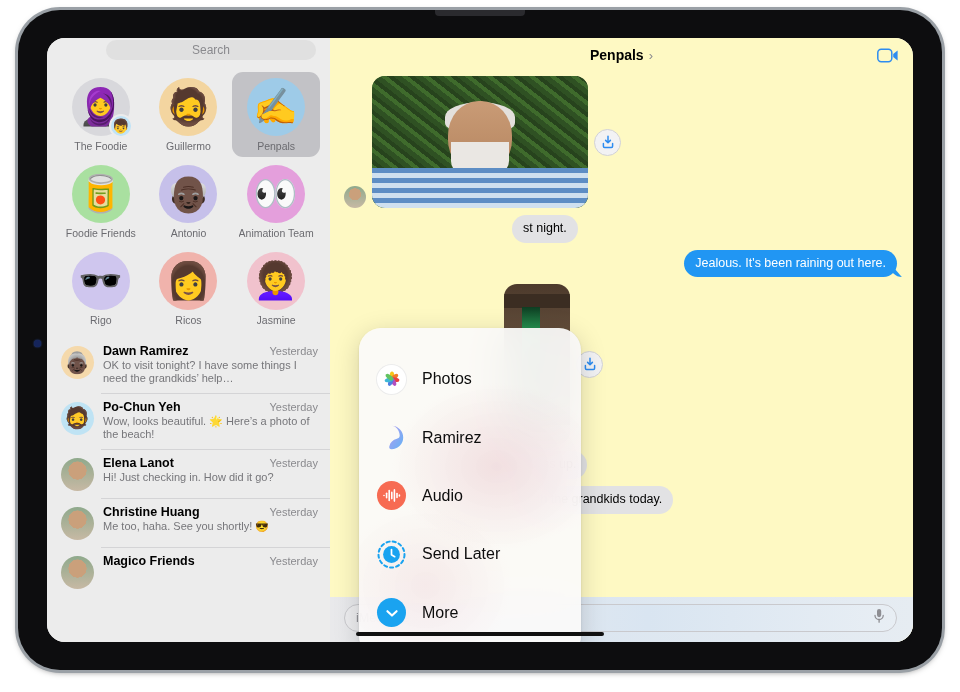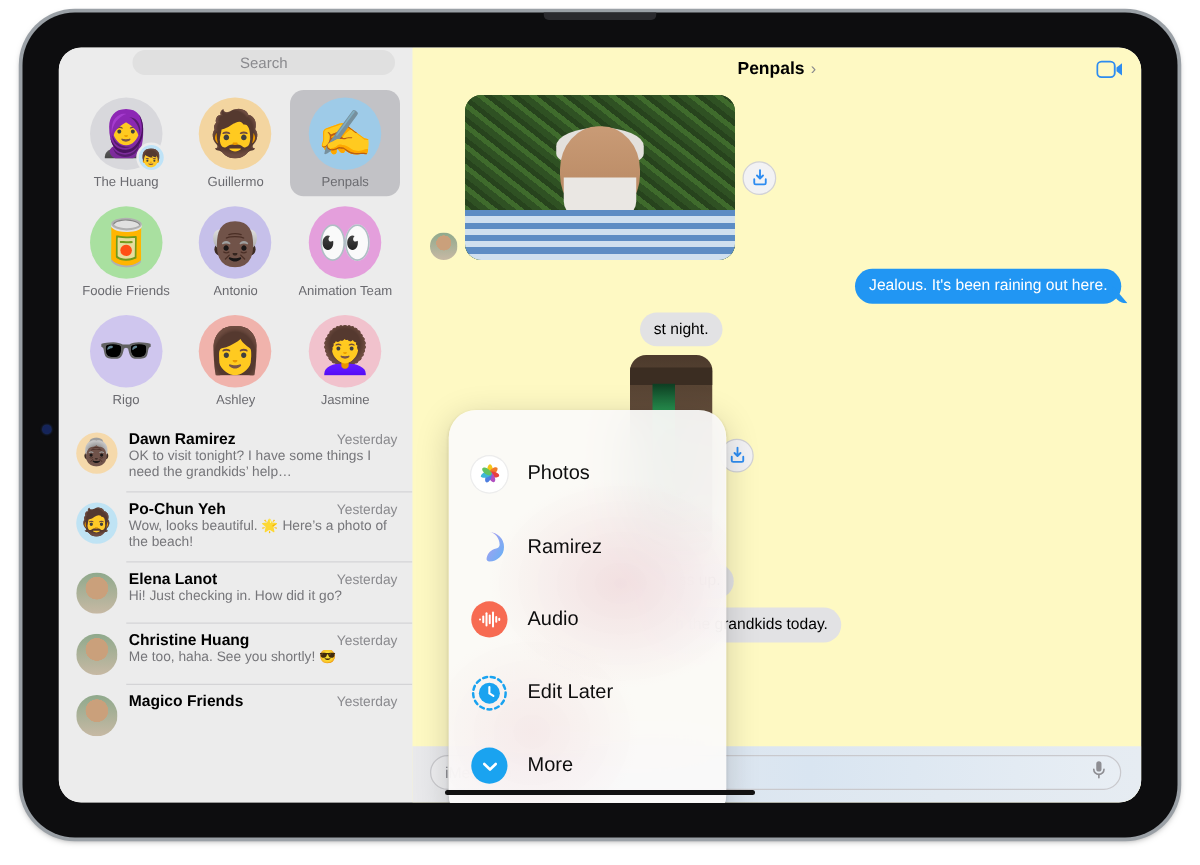--- a/index.html
+++ b/index.html
@@ -319,21 +319,21 @@
           </div>
         </div>
 
         <div class="pin-grid">
 
           <div class="pin">
             <div class="pin-av" style="background:#d8d8dc">
               <span class="emoji">🧕</span>
               <span class="pin-sub">👦</span>
             </div>
-            <div class="pin-label">The Huang</div>
+            <div class="pin-label">The Foodie</div>
           </div>
 
           <div class="pin">
             <div class="pin-av" style="background:#f3d5a0">
               <span class="emoji">🧔</span>
             </div>
             <div class="pin-label">Guillermo</div>
           </div>
 
           <div class="pin selected">
@@ -368,21 +368,21 @@
             <div class="pin-av" style="background:#cfc6ee">
               <span class="emoji">🕶️</span>
             </div>
             <div class="pin-label">Rigo</div>
           </div>
 
           <div class="pin">
             <div class="pin-av" style="background:#f0b3ac">
               <span class="emoji">👩</span>
             </div>
-            <div class="pin-label">Ashley</div>
+            <div class="pin-label">Ricos</div>
           </div>
 
           <div class="pin">
             <div class="pin-av" style="background:#f1c2cd">
               <span class="emoji">👩‍🦱</span>
             </div>
             <div class="pin-label">Jasmine</div>
           </div>
         </div>
 
@@ -484,26 +484,26 @@
               </div>
             </div>
             <div class="save-btn">
               <svg width="14" height="14" viewBox="0 0 14 14">
                 <path d="M7 1.2v6.4M4.6 5.4 7 7.8l2.4-2.4" stroke="#2d8cf0" stroke-width="1.5" fill="none" stroke-linecap="round" stroke-linejoin="round"></path>
                 <path d="M2.4 8.4v2.9c0 .7.5 1.2 1.2 1.2h6.8c.7 0 1.2-.5 1.2-1.2V8.4" stroke="#2d8cf0" stroke-width="1.5" fill="none" stroke-linecap="round"></path>
               </svg>
             </div>
           </div>
 
+          <div class="row" style="margin-left:168px">
+            <div class="bubble in">st night.</div>
+          </div>
+
           <div class="row out">
             <div class="bubble out">Jealous. It's been raining out here.</div>
-          </div>
-
-          <div class="row" style="margin-left:168px">
-            <div class="bubble in">st night.</div>
           </div>
 
           <div class="row" style="margin-left:160px">
             <div class="photo">
               <div class="ph-door">
                 <span class="lintel"></span>
                 <span class="jamb"></span>
                 <span class="floor"></span>
               </div>
             </div>
@@ -595,21 +595,21 @@
       </div>
 
       <div class="mi">
         <span class="mi-ico">
           <svg width="29" height="29" viewBox="0 0 29 29">
             <circle cx="14.5" cy="14.5" r="13" fill="none" stroke="#1aa3f0" stroke-width="2" stroke-dasharray="3.2 3.0" stroke-linecap="round"></circle>
             <circle cx="14.5" cy="14.5" r="8.4" fill="#1aa3f0"></circle>
             <path d="M14.5 9.6v5.1l3.2 2" stroke="#fff" stroke-width="1.7" fill="none" stroke-linecap="round" stroke-linejoin="round"></path>
           </svg>
         </span>
-        <span class="mi-label">Edit Later</span>
+        <span class="mi-label">Send Later</span>
       </div>
 
       <div class="mi">
         <span class="mi-ico" style="background:#1aa3f0">
           <svg width="16" height="12" viewBox="0 0 16 12">
             <path d="M3.4 4.2 8 8.6l4.6-4.4" stroke="#fff" stroke-width="2.1" fill="none" stroke-linecap="round" stroke-linejoin="round"></path>
           </svg>
         </span>
         <span class="mi-label">More</span>
       </div>

